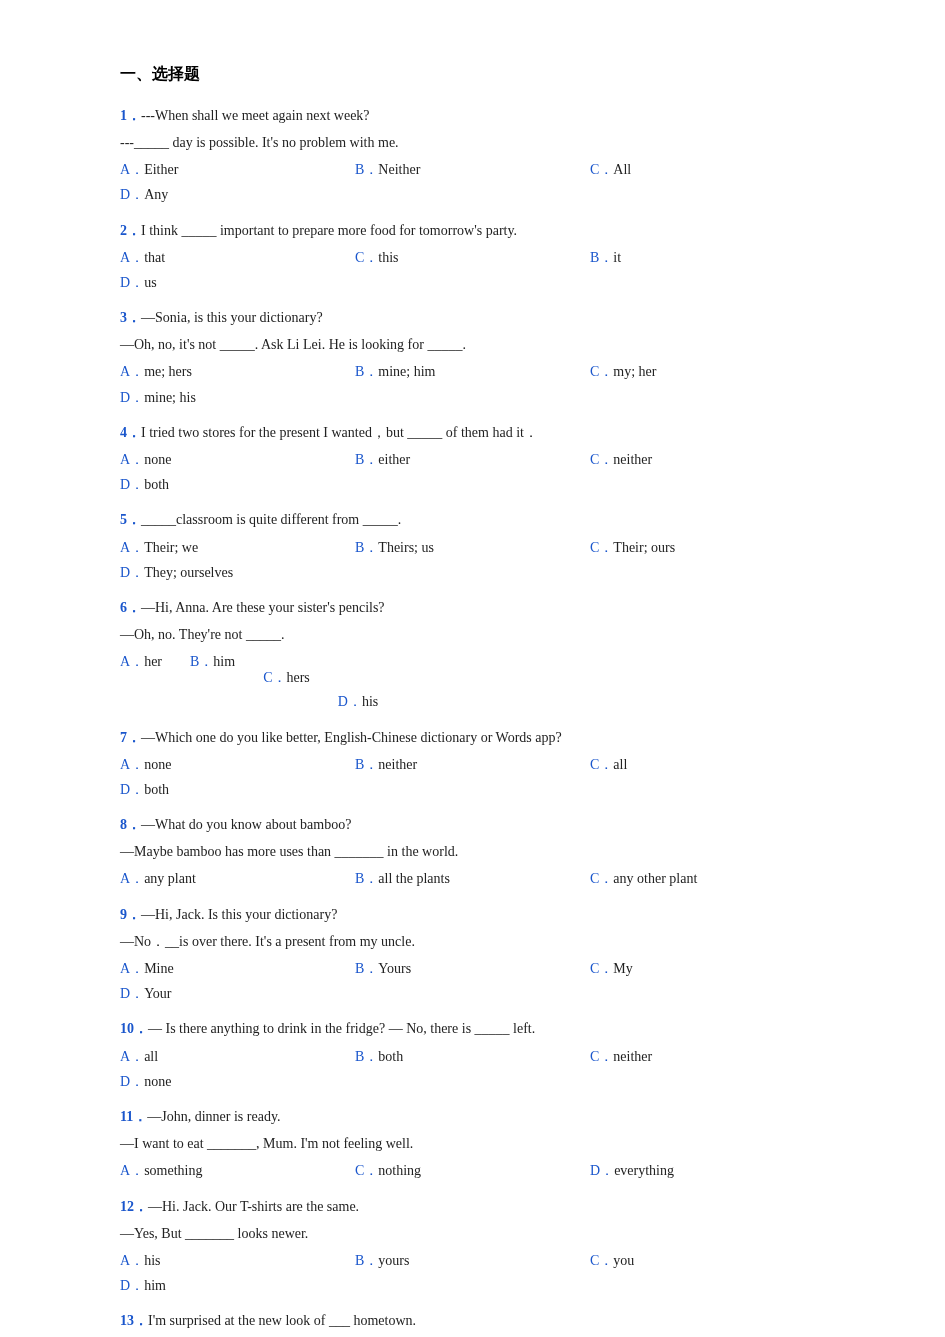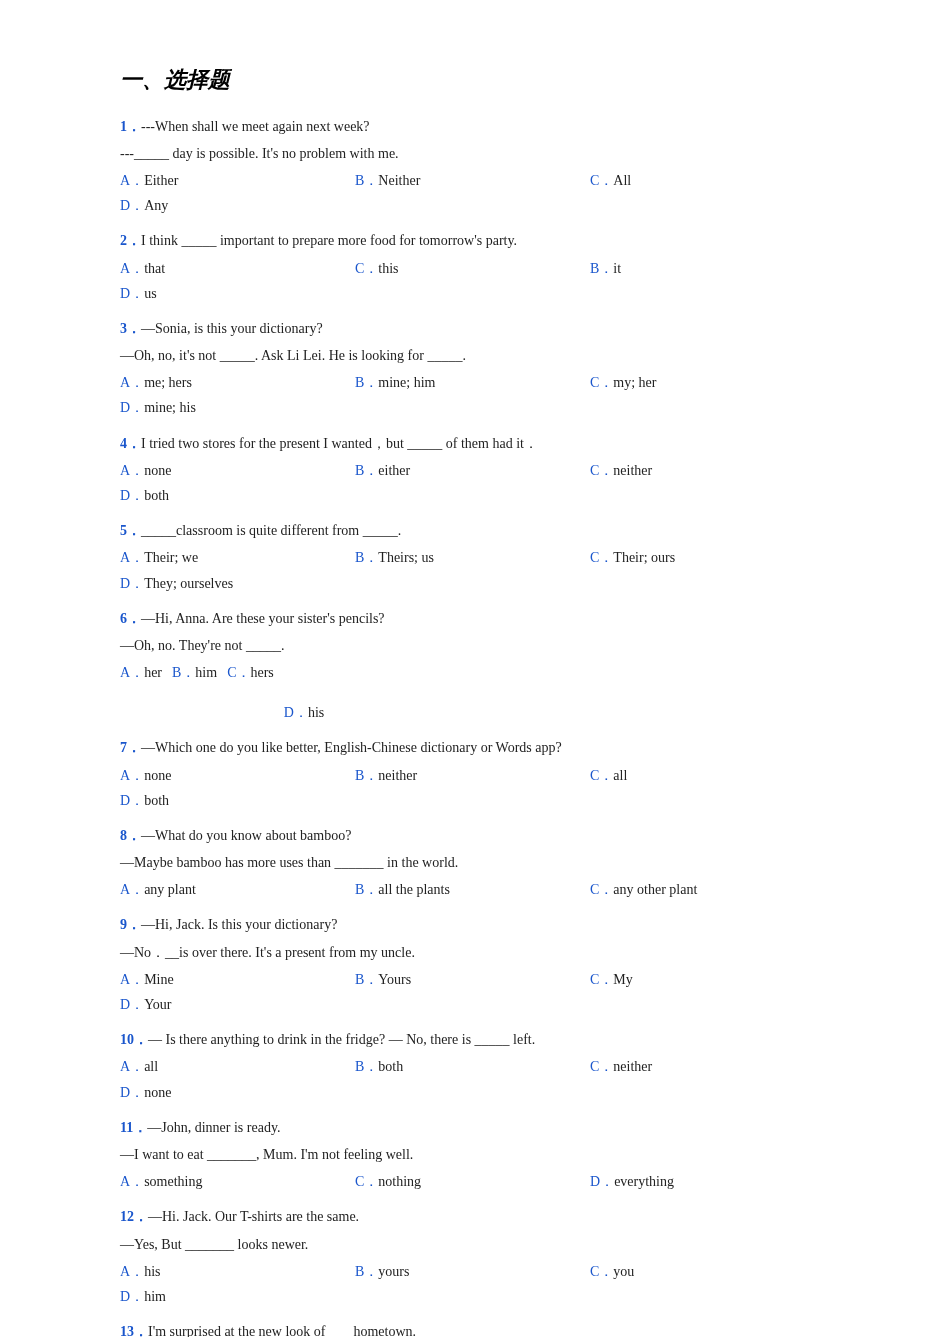--- a/index.html
+++ b/index.html
@@ -9,26 +9,25 @@
     }
     body {
       background: #fff;
       font-family: "SimSun", "宋体", serif;
       font-size: 14px;
       color: #222;
       padding: 60px 120px 60px 120px;
       line-height: 1.8;
     }
     .section-title {
-      font-size: 22px;
+      font-size: 16px;
       font-weight: bold;
       color: #000;
       margin-bottom: 14px;
       font-family: "SimHei", "黑体", sans-serif;
-      font-style: italic;
     }
     .question-number {
       color: #1a56cc;
       font-weight: bold;
     }
     .question-block {
       margin-bottom: 10px;
     }
     .question-text {
       margin-bottom: 2px;
@@ -105,24 +104,24 @@
       <div class="options-row options-row-4">
         <div class="option"><span class="option-label">A．</span><span>Their; we</span></div>
         <div class="option"><span class="option-label">B．</span><span>Theirs; us</span></div>
         <div class="option"><span class="option-label">C．</span><span>Their; ours</span></div>
         <div class="option"><span class="option-label">D．</span><span>They; ourselves</span></div>
       </div>
     </div>
     <div class="question-block">
       <p class="question-text"><span class="question-number">6．</span><span>—Hi, Anna. Are these your sister's pencils?</span></p>
       <p class="question-text"> —Oh, no. They're not _____.</p>
-      <div class="options-row" style="display: flex; flex-wrap: nowrap;">
+      <div class="options-row" style="display: flex; gap: 18px; flex-wrap: nowrap;">
         <span class="option" style="min-width: auto; flex: 0 0 auto;"><span class="option-label">A．</span><span>her</span></span>
         <span class="option" style="min-width: auto; flex: 0 0 auto;"><span class="option-label">B．</span><span>him</span></span>
-        <span class="option" style="min-width: auto; flex: 0 0 auto;"><span class="option-label">C．</span><span>hers</span></span>
+        <span class="option" style="min-width: auto; flex: 0 0 auto; margin-top: 16px;"><span class="option-label">C．</span><span>hers</span></span>
         <span class="option" style="min-width: auto; flex: 0 0 auto; margin-top: 40px;"><span class="option-label">D．</span><span>his</span></span>
       </div>
     </div>
     <div class="question-block">
       <p class="question-text"><span class="question-number">7．</span><span>—Which one do you like better, English-Chinese dictionary or Words app?</span></p>
       <div class="options-row options-row-4">
         <div class="option"><span class="option-label">A．</span><span>none</span></div>
         <div class="option"><span class="option-label">B．</span><span>neither</span></div>
         <div class="option"><span class="option-label">C．</span><span>all</span></div>
         <div class="option"><span class="option-label">D．</span><span>both</span></div>

